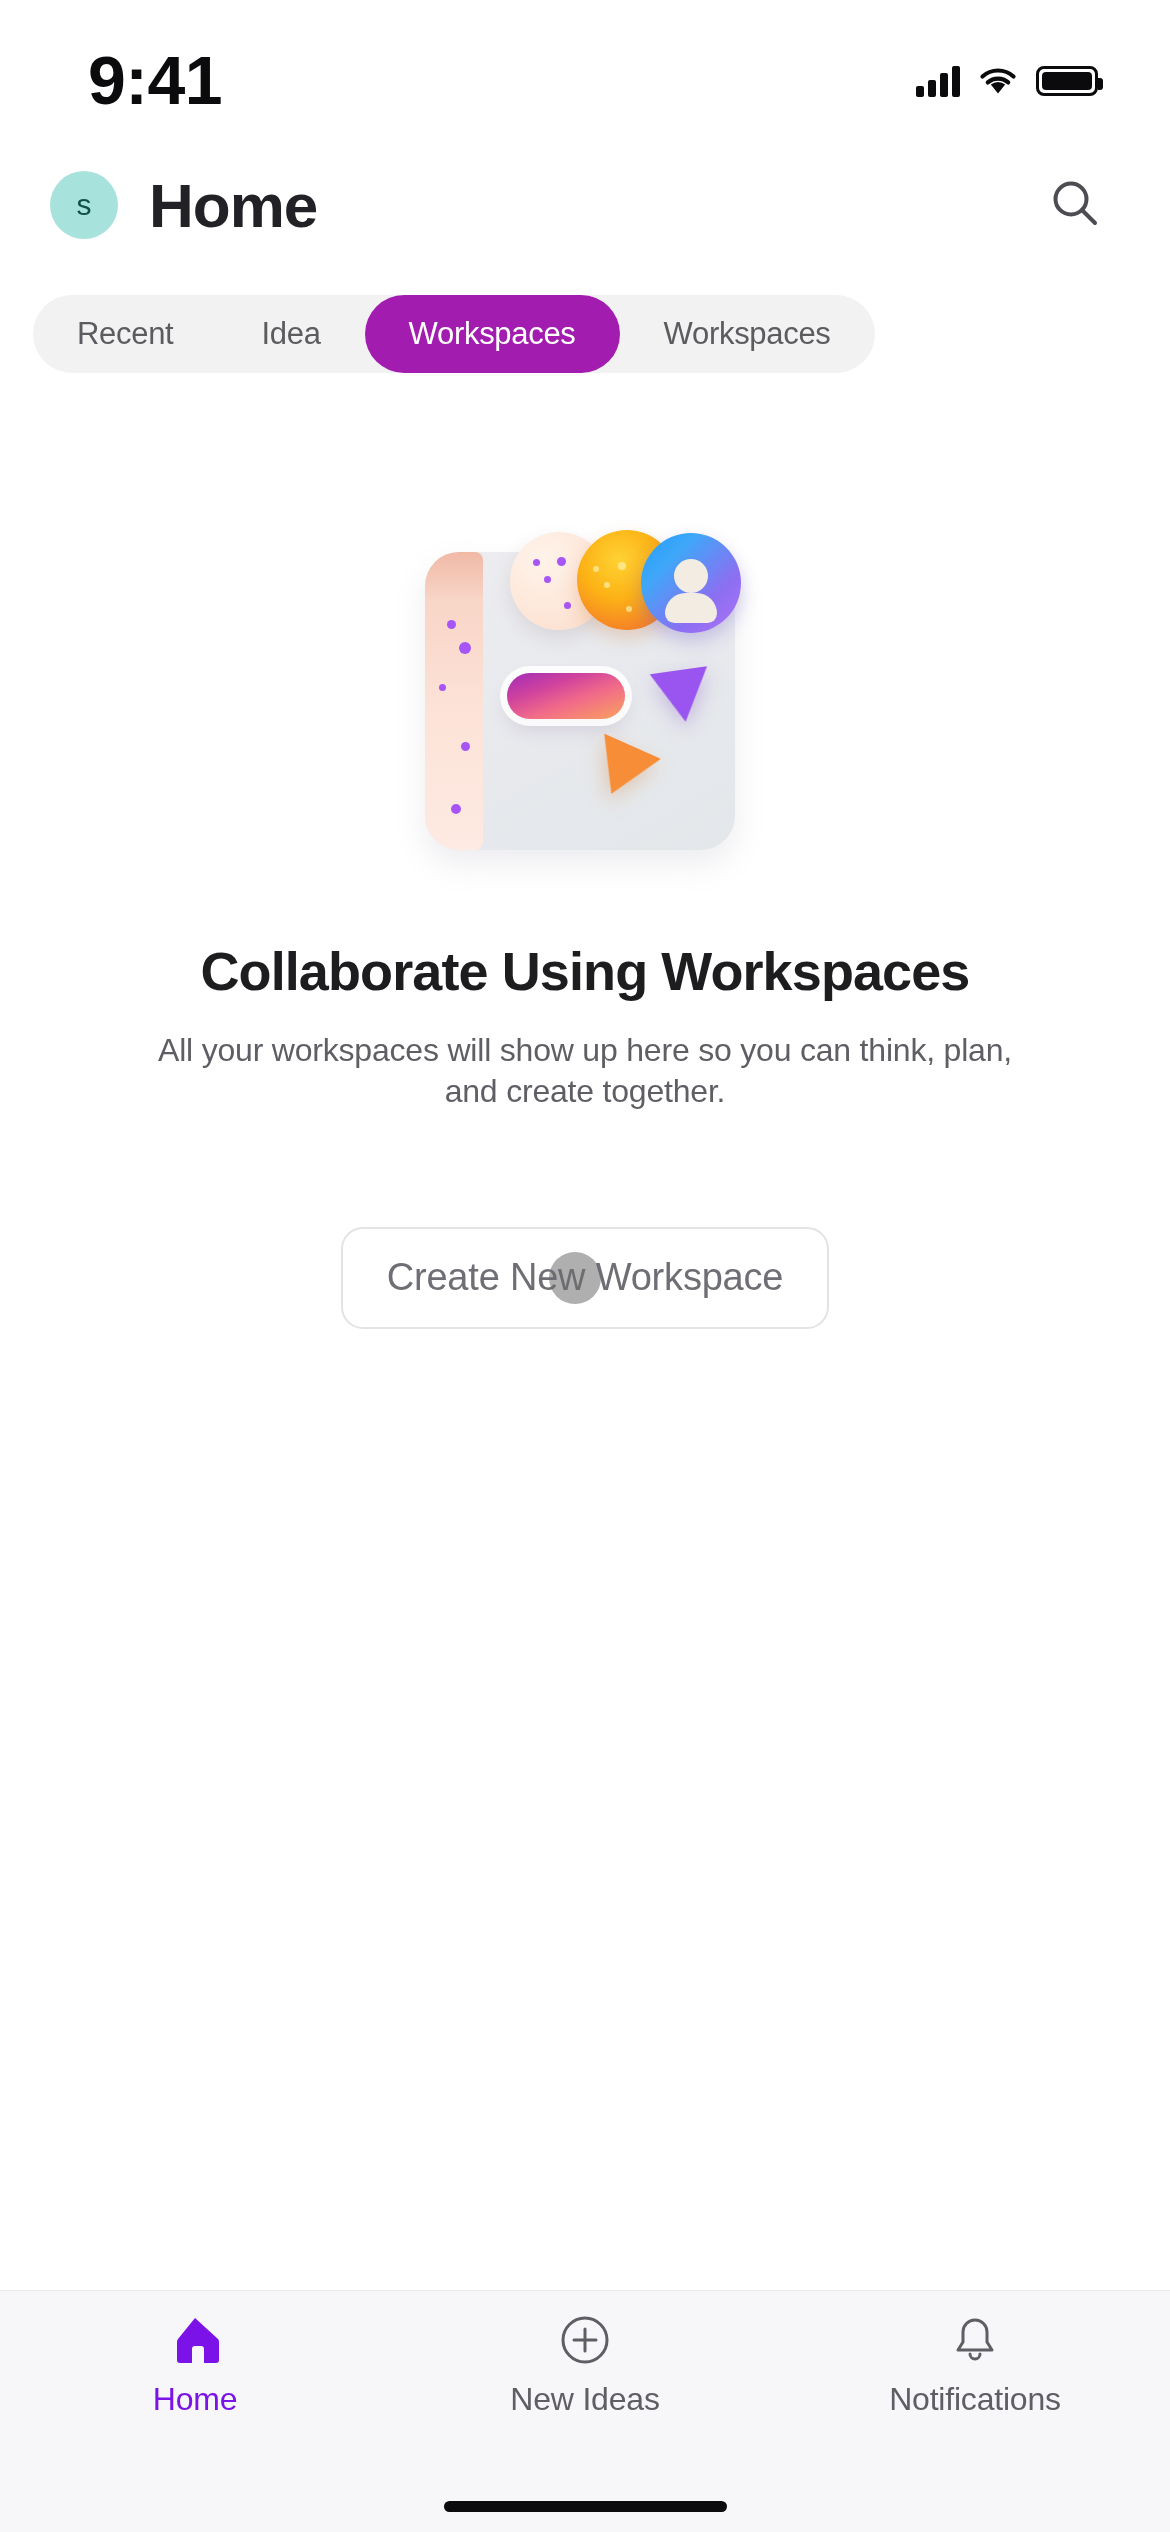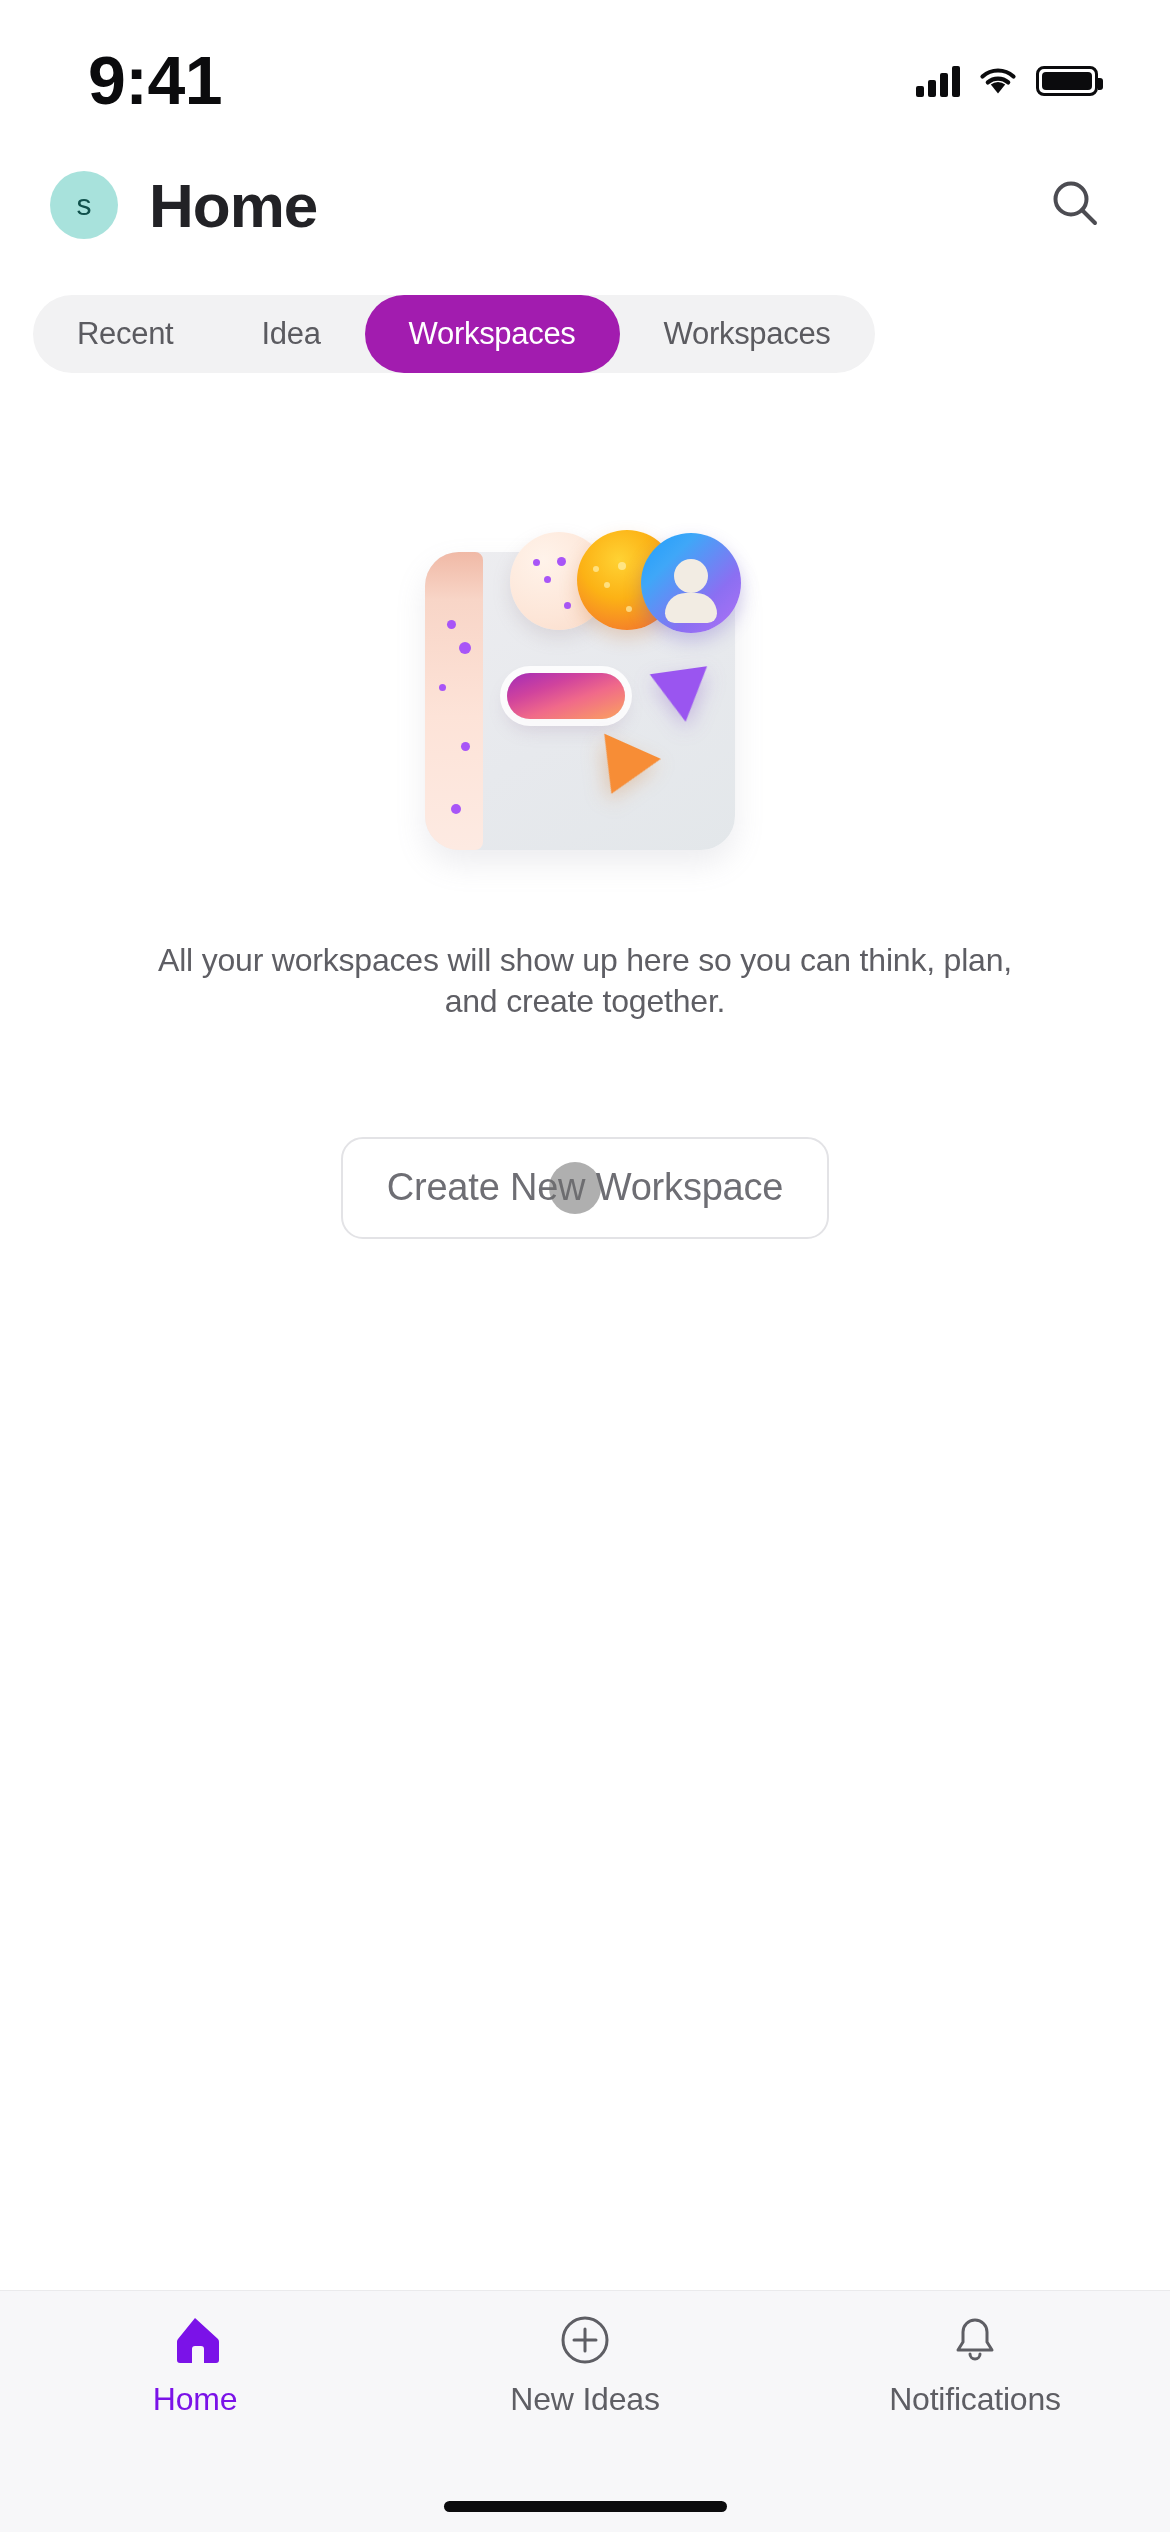--- a/index.html
+++ b/index.html
@@ -310,20 +310,21 @@
       <div class="circ c-user">
         <span class="u-head"></span>
         <span class="u-body"></span>
       </div>
 
       <div class="pill"></div>
       <div class="tri-purple"></div>
       <div class="tri-orange"></div>
     </div>
 
+    <div class="empty-title">Collaborate Using Workspaces</div>
     <div class="empty-sub">All your workspaces will show up here so you can think, plan, and create together.</div>
 
     <div class="cta-wrap">
       <div class="cta">Create New Workspace</div>
       <div class="tap-dot"></div>
     </div>
   </div>
 
   <div class="bottomnav">
     <div class="navitem active">

